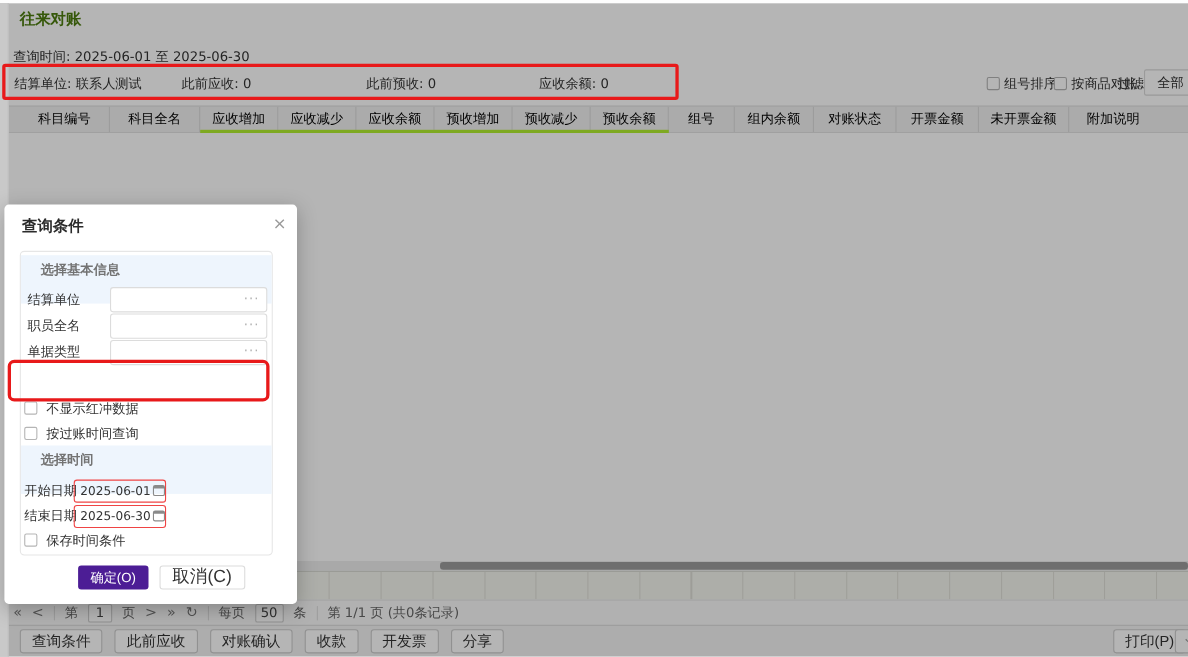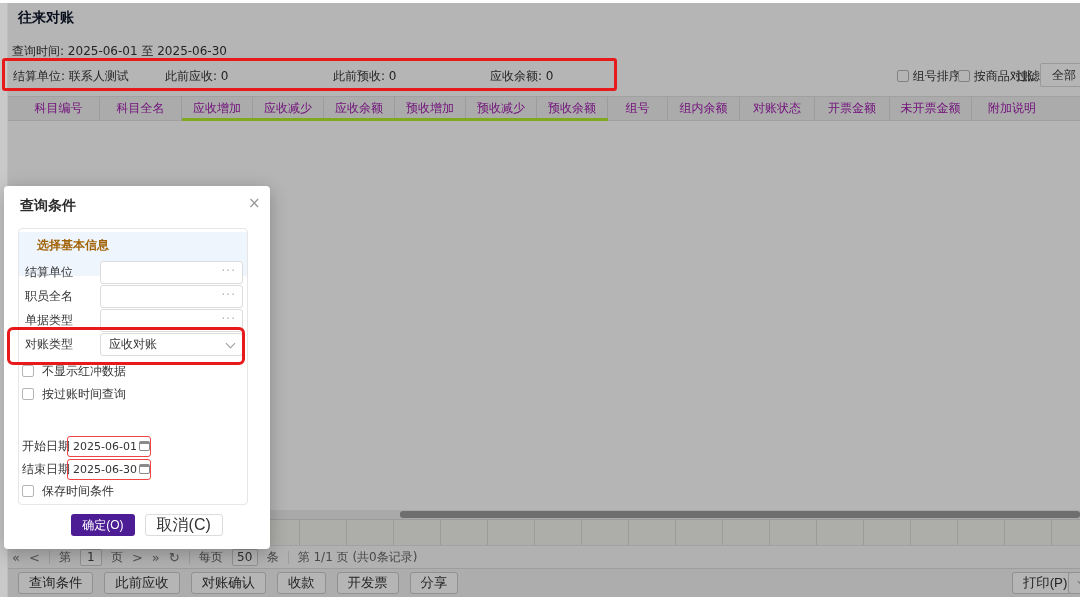--- a/index.html
+++ b/index.html
@@ -1,31 +1,31 @@
 <!DOCTYPE html>
 <html><head>
 <meta charset="utf-8">
 <style>
   * { margin:0; padding:0; box-sizing:border-box; }
   body { font-family:"DejaVu Sans","Liberation Sans",sans-serif; background:#fff; }
   #app { position:relative; width:1080px; height:597px; overflow:hidden; background:#fff; font-size:12px; color:#333; }
   .abs { position:absolute; }
 
   
-  .page-title { left:18px; top:9px; font-size:14px; font-weight:bold; color:#0f172a; }
+  .page-title { left:18px; top:9px; font-size:14px; font-weight:bold; color:#4d7c0f; }
   .query-time { left:12px; top:43px; color:#333; }
   .summary-bar { left:0; top:61px; width:1080px; height:30px; }
   .summary-bar span { position:absolute; top:7px; }
   .filters { top:68px; color:#333; }
   .chk { display:inline-block; width:12px; height:12px; background:#fff; border:1px solid #b5b5b5; border-radius:2px; vertical-align:-2px; }
   .filter-select { left:1040px; top:63px; width:48px; height:24px; background:#fff; border:1px solid #d9d9d9; border-radius:2px; text-align:center; line-height:22px; }
 
   
   .thead { left:8px; top:96px; width:1072px; height:25px; background:#f1f1f1; border-top:1px solid #e2e2e2; border-bottom:1px solid #e2e2e2; display:flex; padding-left:10px; }
-  .th { height:23px; line-height:23px; text-align:center; color:#a21caf; border-right:1px solid #dcdcdc; flex:none; }
+  .th { height:23px; line-height:23px; text-align:center; color:#000000; border-right:1px solid #dcdcdc; flex:none; }
   .th:nth-child(1){width:82px;} .th:nth-child(2){width:82px;}
   .th:nth-child(3),.th:nth-child(4),.th:nth-child(5),.th:nth-child(6),.th:nth-child(7),.th:nth-child(8){width:71px;}
   .th:nth-child(9){width:60px;} .th:nth-child(10){width:72px;} .th:nth-child(11){width:75px;}
   .th:nth-child(12){width:75px;} .th:nth-child(13){width:82px;} .th:nth-child(14){width:80px; border-right:none;}
   .green-underline { left:182px; top:118px; width:426px; height:3px; background:#b2ee2f; }
 
   .tbody { left:8px; top:121px; width:1072px; height:389px; background:#fff; }
 
   
   .hscroll-track { left:8px; top:510px; width:1072px; height:9px; background:#efefef; }
@@ -56,21 +56,21 @@
   .anno { border:3px solid #e8191a; z-index:40; pointer-events:none; }
   .anno-summary { left:2px; top:58px; width:615px; height:33px; border-radius:3px; }
   .anno-field { left:7px; top:327px; width:238px; height:38px; border-radius:6px; }
 
   
   .dialog { left:4px; top:186px; width:266px; height:363px; background:#fff; border-radius:4px;
     box-shadow:0 4px 18px rgba(0,0,0,0.25); z-index:20; }
   .dlg-title { left:16px; top:11px; font-size:14px; font-weight:bold; color:#2b2b2b; }
   .dlg-close { left:244px; top:8px; font-size:15px; color:#9a9a9a; cursor:pointer; }
   .dlg-box { left:14px; top:42px; width:230px; height:277px; border:1px solid #e6e6e6; border-radius:4px; }
-  .dlg-section { height:44px; line-height:26px; background:#eef5fd; color:#a16207; font-weight:bold; padding-left:18px; }
+  .dlg-section { height:44px; line-height:26px; background:#eef5fd; color:#737373; font-weight:bold; padding-left:18px; }
   .sec-basic { left:15px; top:46px; width:228px; }
   .sec-time { left:15px; top:219px; width:228px; }
   .fld-label { color:#333;margin-top:21px; }
   .fld-input { position:absolute; left:75px; top:0; width:143px; height:23px; background:#fff; border:1px solid #dcdcdc; border-radius:3px; line-height:21px; padding:0 8px; color:#333; }
   .fld-row { position:absolute; left:21px; width:220px; height:24px; line-height:23px; }
   .ellipsis { position:absolute; right:6px; top:-1px; color:#b0b0b0; letter-spacing:1px; }
   .sel-caret { position:absolute; right:8px; top:6px; }
   .dlg-chk-row { position:absolute; left:18px; height:16px; line-height:14px; }
   .dlg-chk-row .chk { margin-right:8px; }
   .date-row { position:absolute; left:18px; height:22px; line-height:21px; }
@@ -181,32 +181,29 @@
       <span class="fld-input">
           <i class="ellipsis" style="font-style:normal">···</i>
         </span>
     </div>
     <div class="fld-row" style="top:123px">
       <span class="fld-label">单据类型</span>
       <span class="fld-input">
           <i class="ellipsis" style="font-style:normal">···</i>
         </span>
     </div>
-    <div class="fld-row" style="top:147px">
-      <span class="fld-label">对账类型</span>
-      <span class="fld-input"><span>应收对账</span><span class="caret sel-caret"></span></span>
-    </div>
 
     <div class="dlg-chk-row" style="top:364px; top:178px">
       <span class="chk"></span><span>不显示红冲数据</span>
     </div>
     <div class="dlg-chk-row" style="top:201px">
       <span class="chk"></span><span>按过账时间查询</span>
     </div>
 
+    <div class="abs dlg-section sec-time">选择时间</div>
 
     <div class="date-row" style="top:250px">
       <span>开始日期</span>
       <span class="date-box"><span>2025-06-01</span><span class="cal-icon"></span></span>
     </div>
     <div class="date-row" style="top:273px">
       <span>结束日期</span>
       <span class="date-box"><span>2025-06-30</span><span class="cal-icon"></span></span>
     </div>
 

